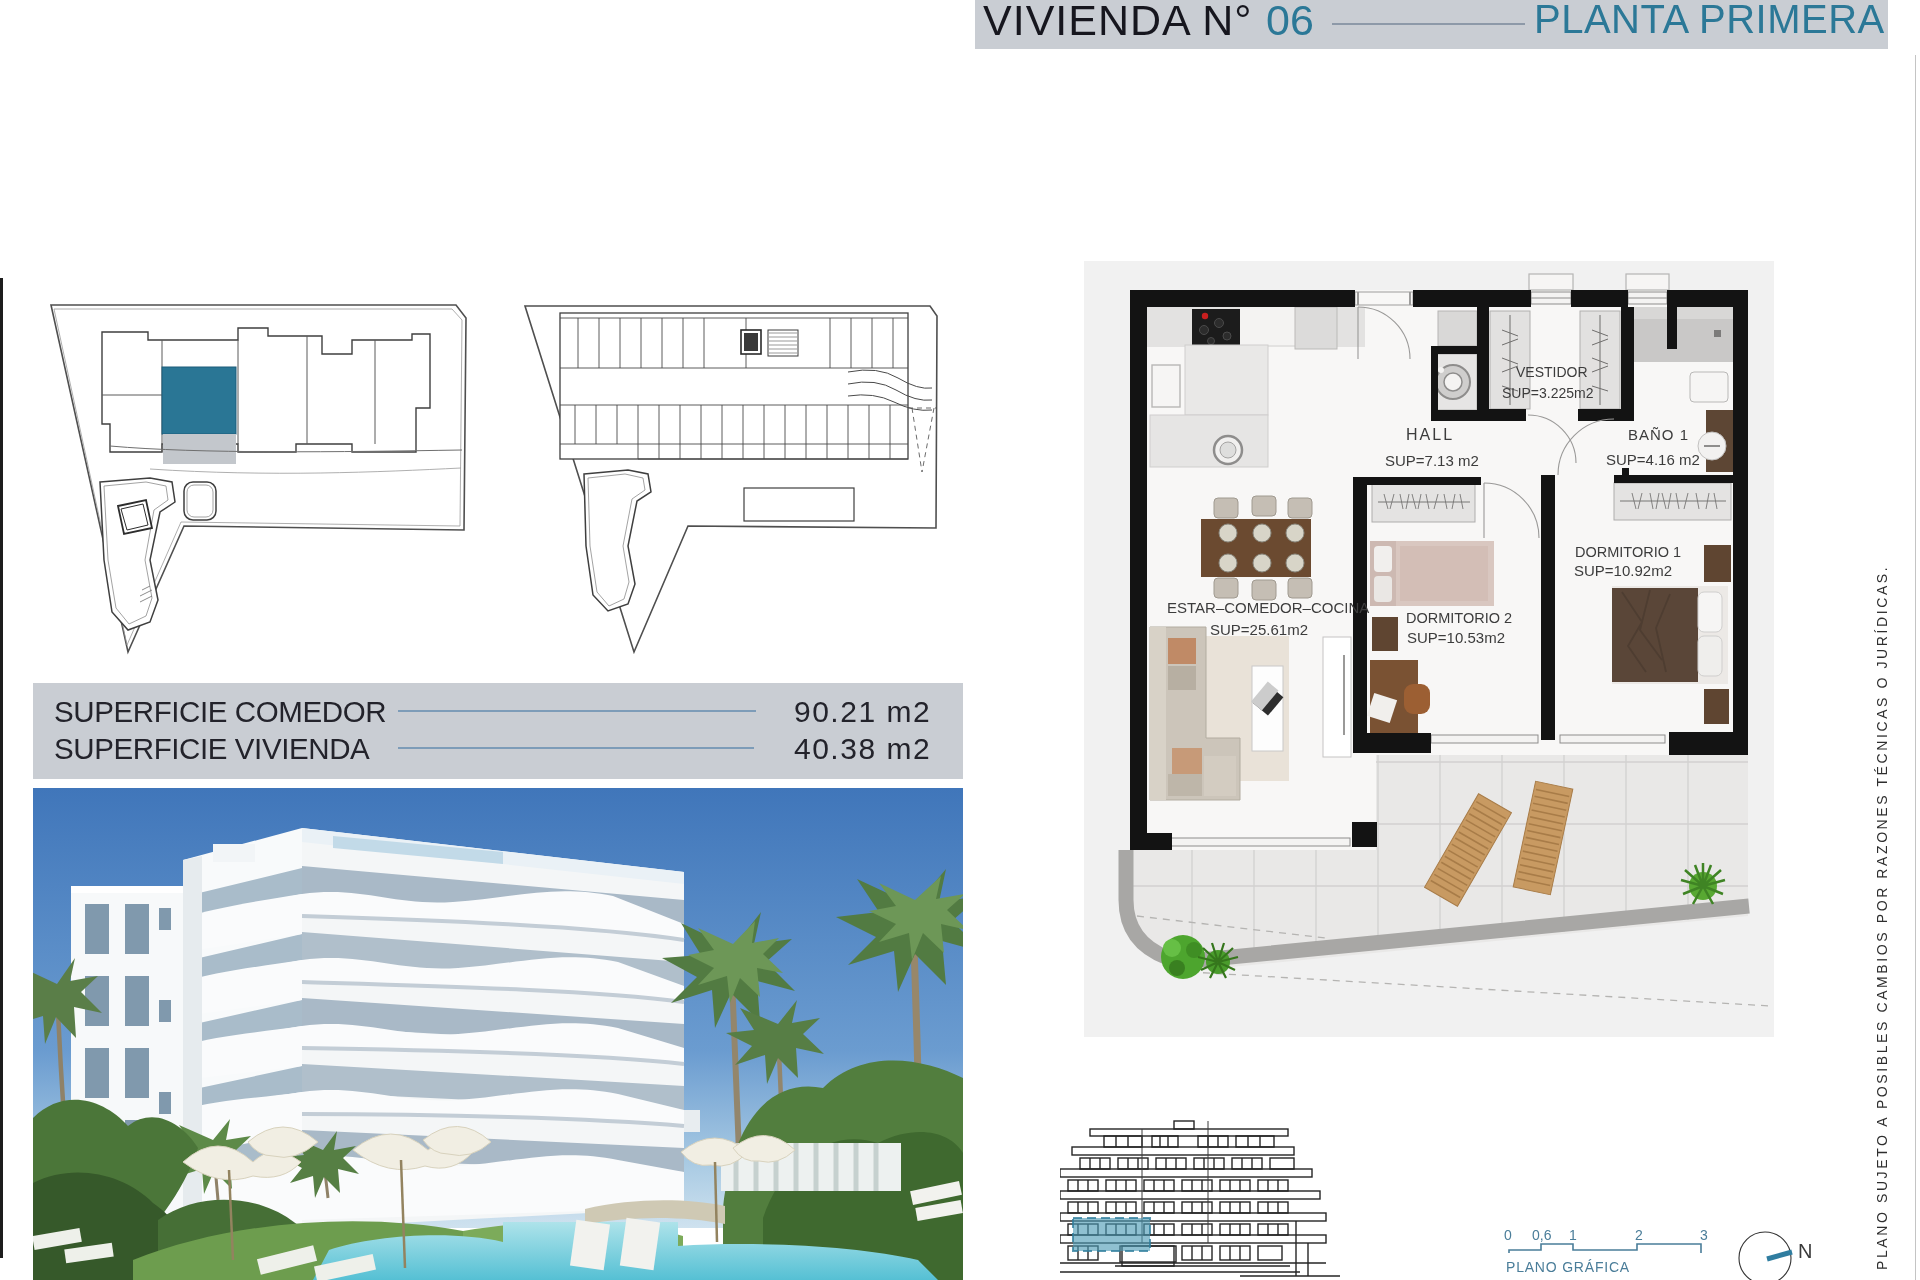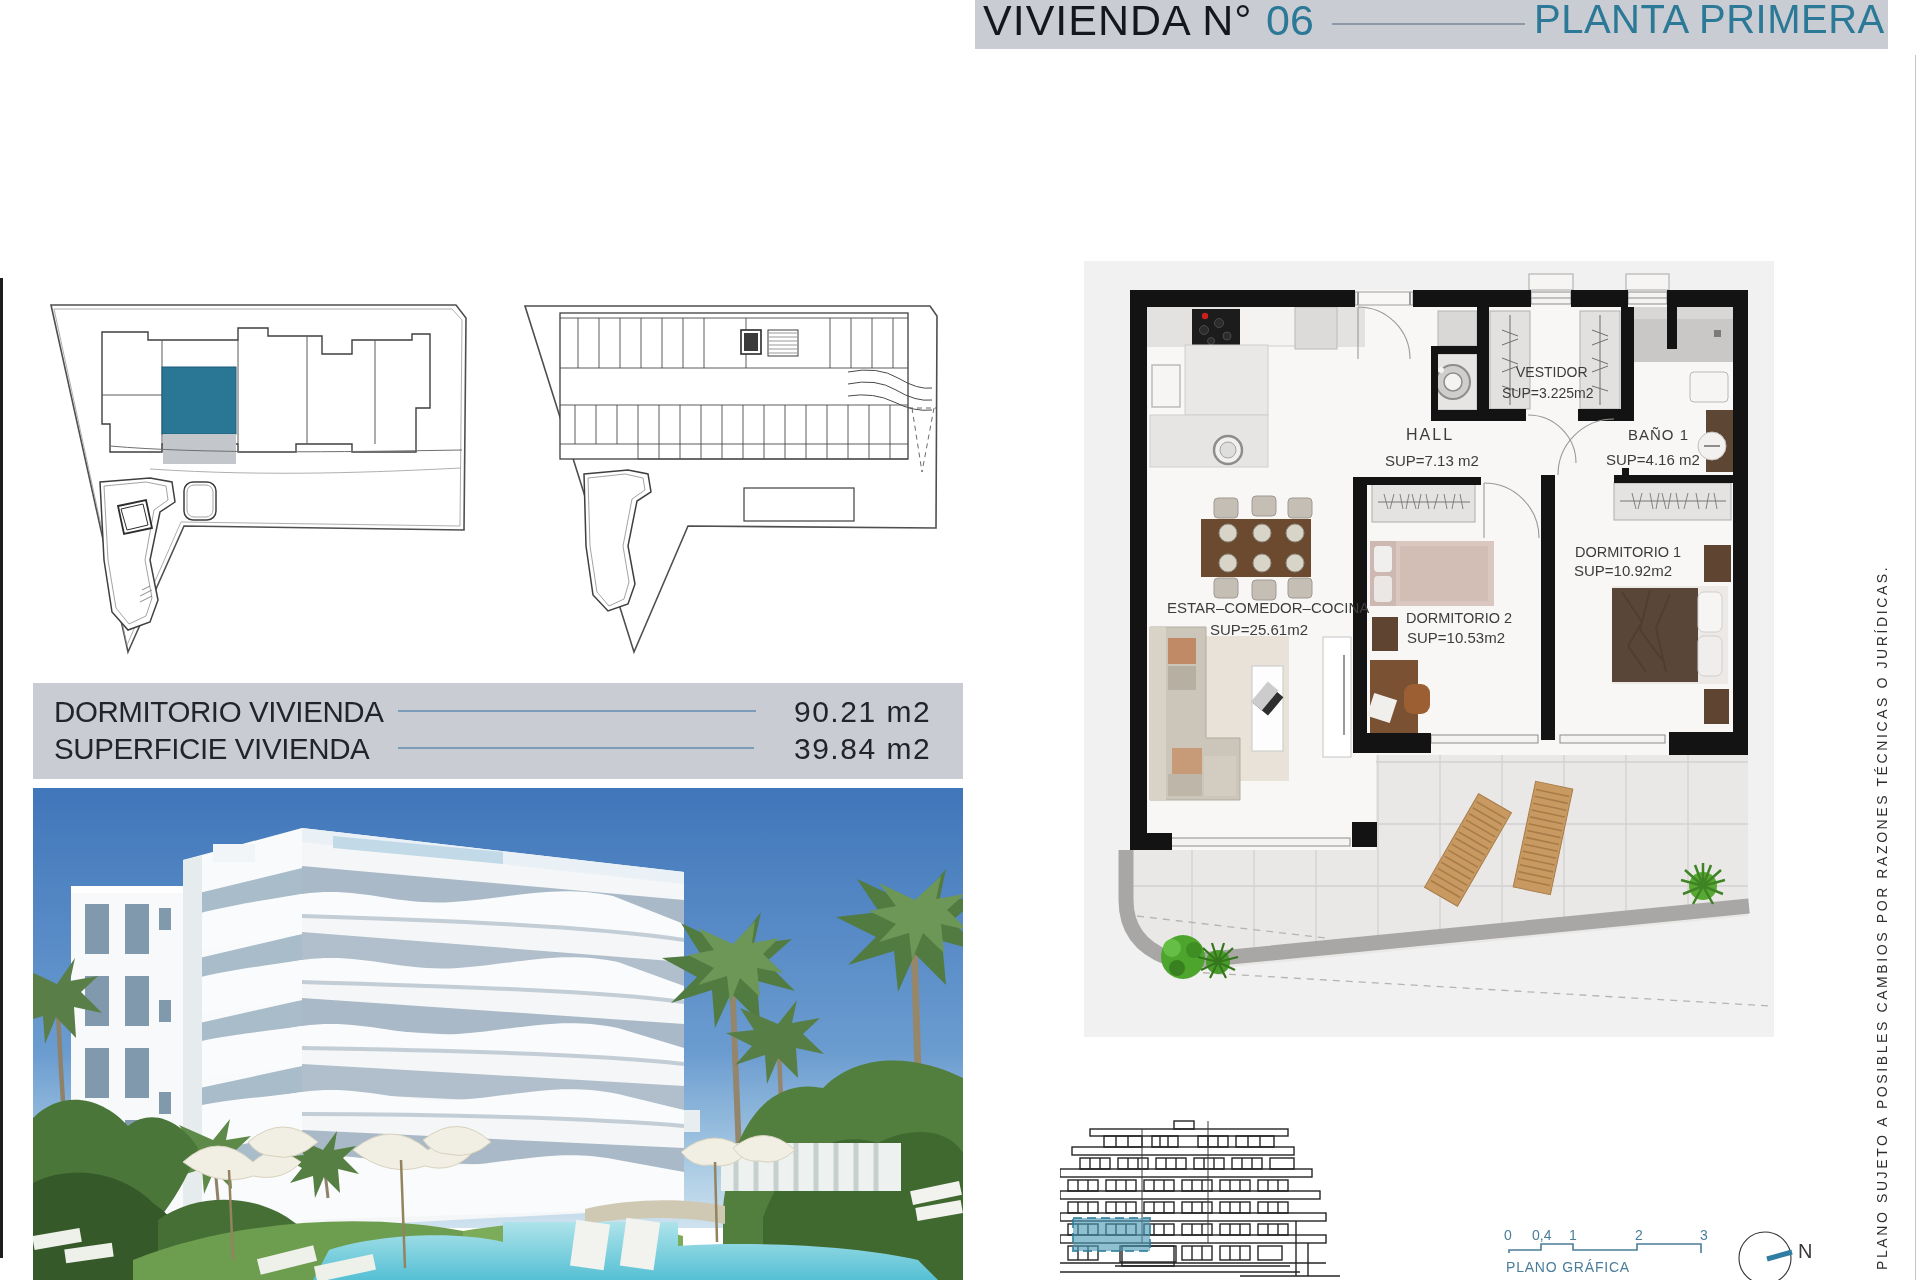--- a/index.html
+++ b/index.html
@@ -19,31 +19,31 @@
 <div class="abs" style="left:1332px;top:23px;width:193px;height:2px;background:#8d99a8;"></div>
 
 <div class="abs" style="left:1534px;top:-3px;font-size:40px;color:#2b7897;letter-spacing:0.5px;white-space:nowrap;">PLANTA PRIMERA</div>
 
 <div class="abs" style="left:0;top:278px;width:3px;height:980px;background:#1d1d1d;"></div>
 
 <div class="abs" style="left:1915px;top:55px;width:1px;height:1225px;background:#c4c4c4;"></div>
 
 <div class="abs" style="left:33px;top:683px;width:930px;height:96px;background:#c9cdd3;"></div>
 
-<div class="abs" style="left:54px;top:695px;font-size:29.5px;color:#23232b;letter-spacing:-0.4px;">DORMITORIO VIVIENDA</div>
+<div class="abs" style="left:54px;top:695px;font-size:29.5px;color:#23232b;letter-spacing:-0.4px;">SUPERFICIE COMEDOR</div>
 
 <div class="abs" style="left:54px;top:732px;font-size:29.5px;color:#23232b;letter-spacing:-0.4px;">SUPERFICIE VIVIENDA</div>
 
 <div class="abs" style="left:398px;top:710px;width:358px;height:2px;background:#7d9cb8;"></div>
 
 <div class="abs" style="left:398px;top:747px;width:356px;height:2px;background:#7d9cb8;"></div>
 
 <div class="abs" style="left:794px;top:695px;font-size:30px;color:#23232b;letter-spacing:1.5px;">90.21 m2</div>
 
-<div class="abs" style="left:794px;top:732px;font-size:30px;color:#23232b;letter-spacing:1.5px;">39.84 m2</div>
+<div class="abs" style="left:794px;top:732px;font-size:30px;color:#23232b;letter-spacing:1.5px;">40.38 m2</div>
 
 <svg class="abs" style="left:30px;top:295px;" width="450" height="370" viewBox="30 295 450 370" fill="none">
 
   <polygon points="51,305 456,305 466,318 464,530 184,526 128,652" stroke="#4f4f4f" stroke-width="1.6" fill="#ffffff"></polygon>
   <polygon points="54,309 452,309 462,320 460,526 181,522 127,645" stroke="#9a9a9a" stroke-width="0.8" fill="none"></polygon>
 
   <path d="M102,355 L102,332 L148,332 L148,340 L238,340 L238,328 L268,328 L268,336 L322,336 L322,354 L352,354 L352,340 L412,340 L412,334 L430,334 L430,408 L416,408 L416,452 L352,452 L352,444 L296,444 L296,452 L238,452 L238,444 L162,444 L162,452 L110,452 L110,424 L102,424 Z" stroke="#3f3f3f" stroke-width="1.4" fill="#ffffff"></path>
 
   <g stroke="#5a5a5a" stroke-width="1">
     <line x1="162" y1="340" x2="162" y2="452"></line>
@@ -751,21 +751,21 @@
     <line x1="82" y1="29" x2="82" y2="143"></line>
     <line x1="148" y1="21" x2="148" y2="143"></line>
   </g>
 
   <rect x="13" y="118" width="77" height="33" fill="#4a9ab5" opacity="0.62"></rect>
   <rect x="13" y="118" width="77" height="33" stroke="#2e7d9c" stroke-width="2" stroke-dasharray="9 5" opacity="0.8"></rect>
 </svg>
 
 <div class="abs" style="left:1495px;top:1227px;width:220px;height:14px;font-size:14px;color:#4a7d99;">
 <span style="position:absolute;left:9px;">0</span>
-    <span style="position:absolute;left:37px;">0,4</span>
+    <span style="position:absolute;left:37px;">0,6</span>
     <span style="position:absolute;left:74px;">1</span>
     <span style="position:absolute;left:140px;">2</span>
     <span style="position:absolute;left:205px;">3</span>
 </div>
 
 <svg class="abs" style="left:1495px;top:1240px;" width="225" height="18" viewBox="0 0 225 18">
   <path d="M14 13 L14 10 L46 10 L46 4 L78 4 L78 10 L142 10 L142 4 L206 4 L206 13" fill="none" stroke="#4a7d99" stroke-width="1.6"></path>
 </svg>
 
 <div class="abs" style="left:1506px;top:1259px;font-size:14px;color:#4a7d99;letter-spacing:0.8px;">PLANO GRÁFICA</div>

